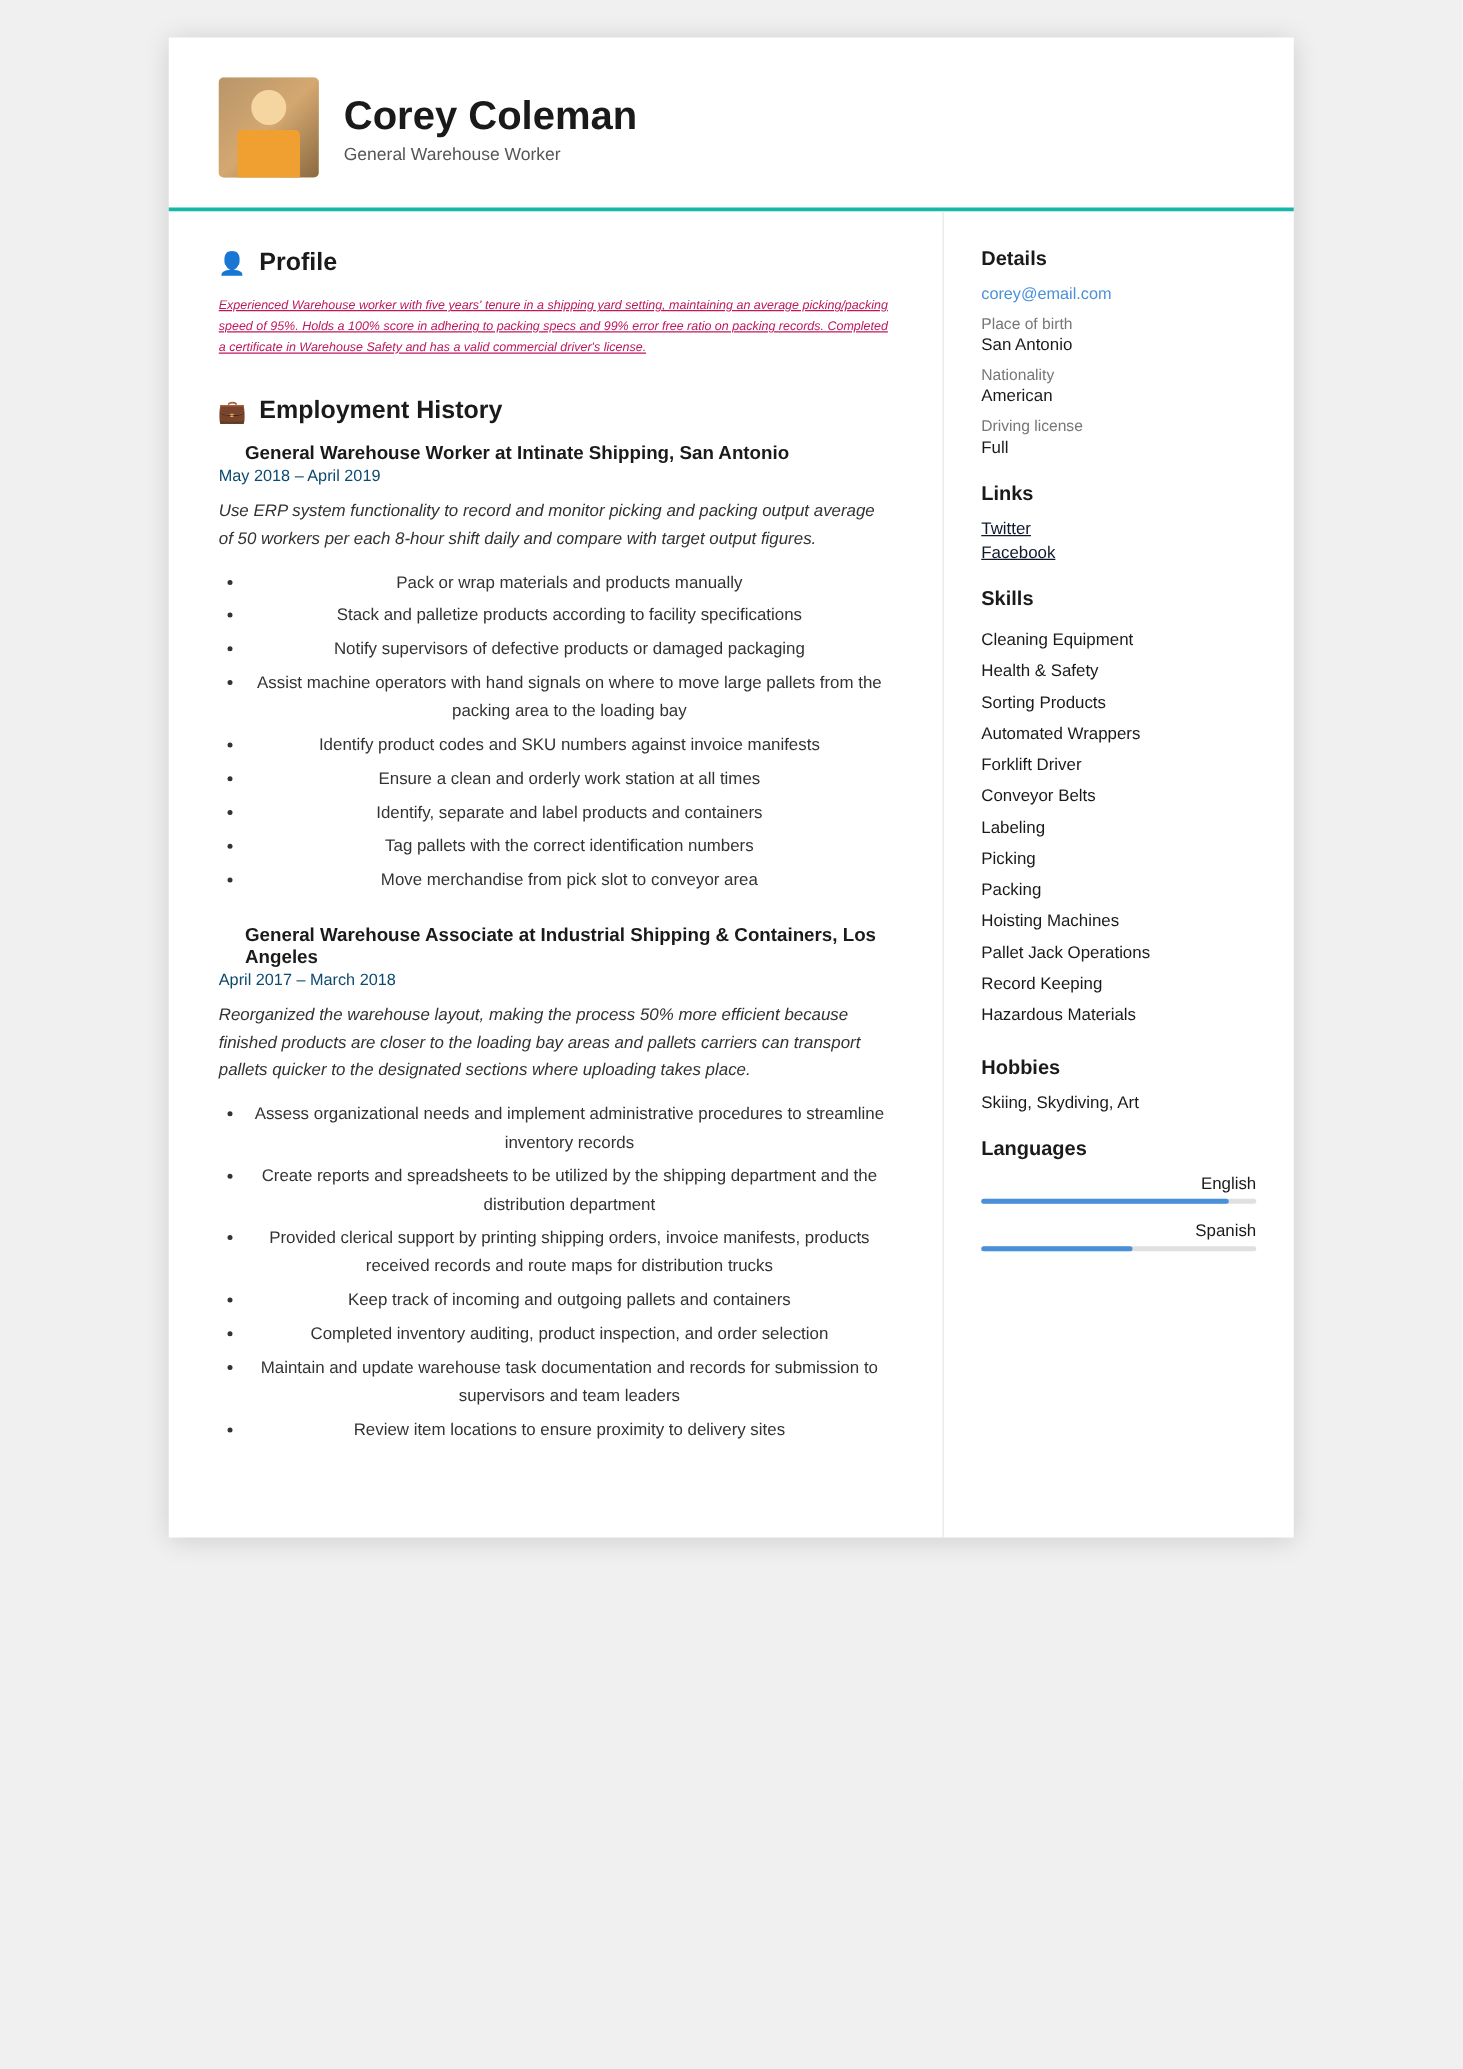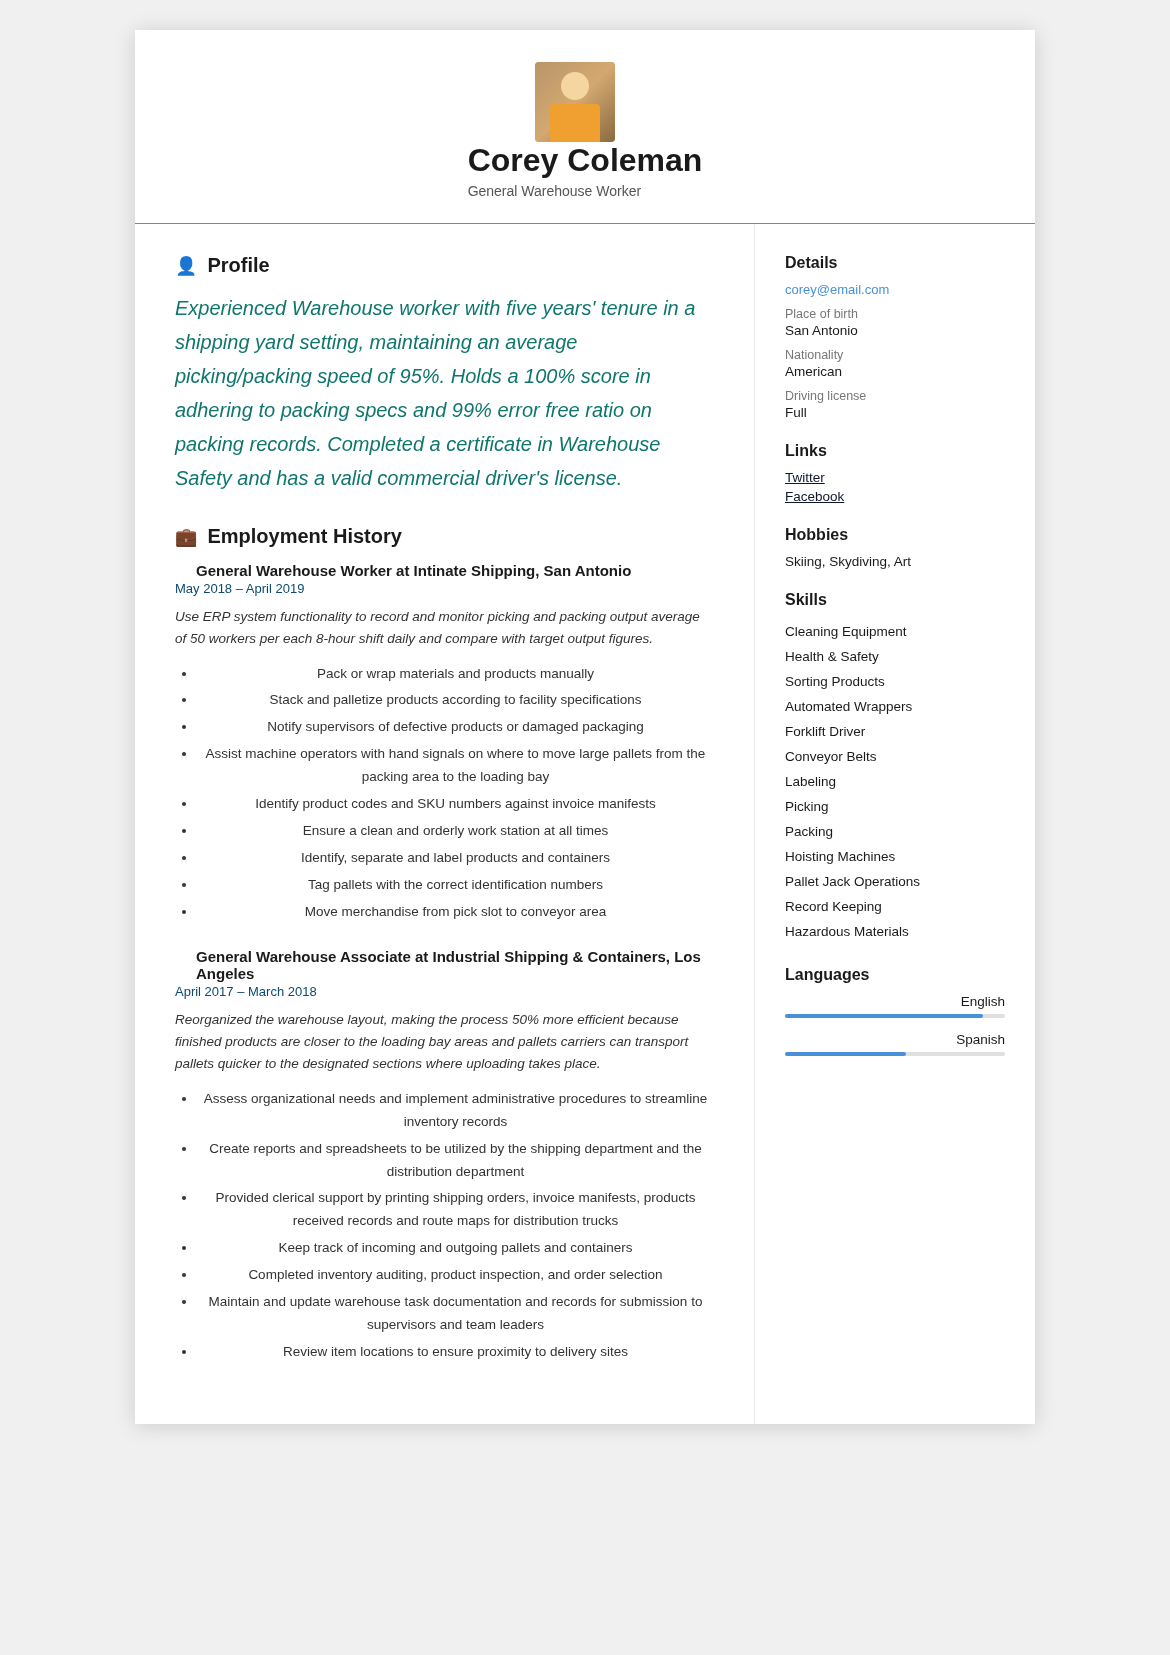--- a/index.html
+++ b/index.html
@@ -18,22 +18,21 @@
       min-height: 1200px;
       display: flex;
       flex-direction: column;
       box-shadow: 0 2px 20px rgba(0,0,0,0.15);
     }
     
     .header {
       display: flex;
       align-items: center;
       padding: 32px 40px 24px 40px;
-      border-bottom: 1px solid #14b8a6;
-      flex-direction: column;
+      border-bottom: 3px solid #14b8a6;
     }
     .avatar {
       width: 80px;
       height: 80px;
       background: #c8a870;
       border-radius: 4px;
       overflow: hidden;
       flex-shrink: 0;
       margin-right: 20px;
       position: relative;
@@ -106,23 +105,24 @@
     .section-title .icon {
       color: #1a1a1a;
       font-size: 18px;
     }
     .section {
       margin-bottom: 30px;
     }
     
     .profile-text {
       font-style: italic;
-      font-size: 20px;
+      font-size: 10px;
       line-height: 1.7;
-      color: #0f766e;
+      color: #be185d;
+      text-decoration: underline;
     }
     
     .job-title {
       font-size: 15px;
       font-weight: 700;
       color: #1a1a1a;
       margin-bottom: 2px;
       margin-left: 21px;
     }
     .job-dates {
@@ -301,42 +301,42 @@
         <div class="detail-value">Full</div>
       </div>
 
       <div class="right-section">
         <div class="right-section-title">Links</div>
         <a class="link-item" href="#">Twitter</a>
         <a class="link-item" href="#">Facebook</a>
       </div>
 
       <div class="right-section">
-        <div class="right-section-title">Hobbies</div>
-        <div class="hobbies-text">Skiing, Skydiving, Art</div>
-      </div>
-
-      <div class="right-section">
         <div class="right-section-title">Skills</div>
         <div class="skill-item">Cleaning Equipment</div>
         <div class="skill-item">Health &amp; Safety</div>
         <div class="skill-item">Sorting Products</div>
         <div class="skill-item">Automated Wrappers</div>
         <div class="skill-item">Forklift Driver</div>
         <div class="skill-item">Conveyor Belts</div>
         <div class="skill-item">Labeling</div>
         <div class="skill-item">Picking</div>
         <div class="skill-item">Packing</div>
         <div class="skill-item">Hoisting Machines</div>
         <div class="skill-item">Pallet Jack Operations</div>
         <div class="skill-item">Record Keeping</div>
         <div class="skill-item">Hazardous Materials</div>
       </div>
 
       <div class="right-section">
+        <div class="right-section-title">Hobbies</div>
+        <div class="hobbies-text">Skiing, Skydiving, Art</div>
+      </div>
+
+      <div class="right-section">
         <div class="right-section-title">Languages</div>
         <div class="language-item">
           <div class="language-name">English</div>
           <div class="language-bar">
             <div class="language-bar-fill" style="width: 90%"></div>
           </div>
         </div>
         <div class="language-item">
           <div class="language-name">Spanish</div>
           <div class="language-bar">

